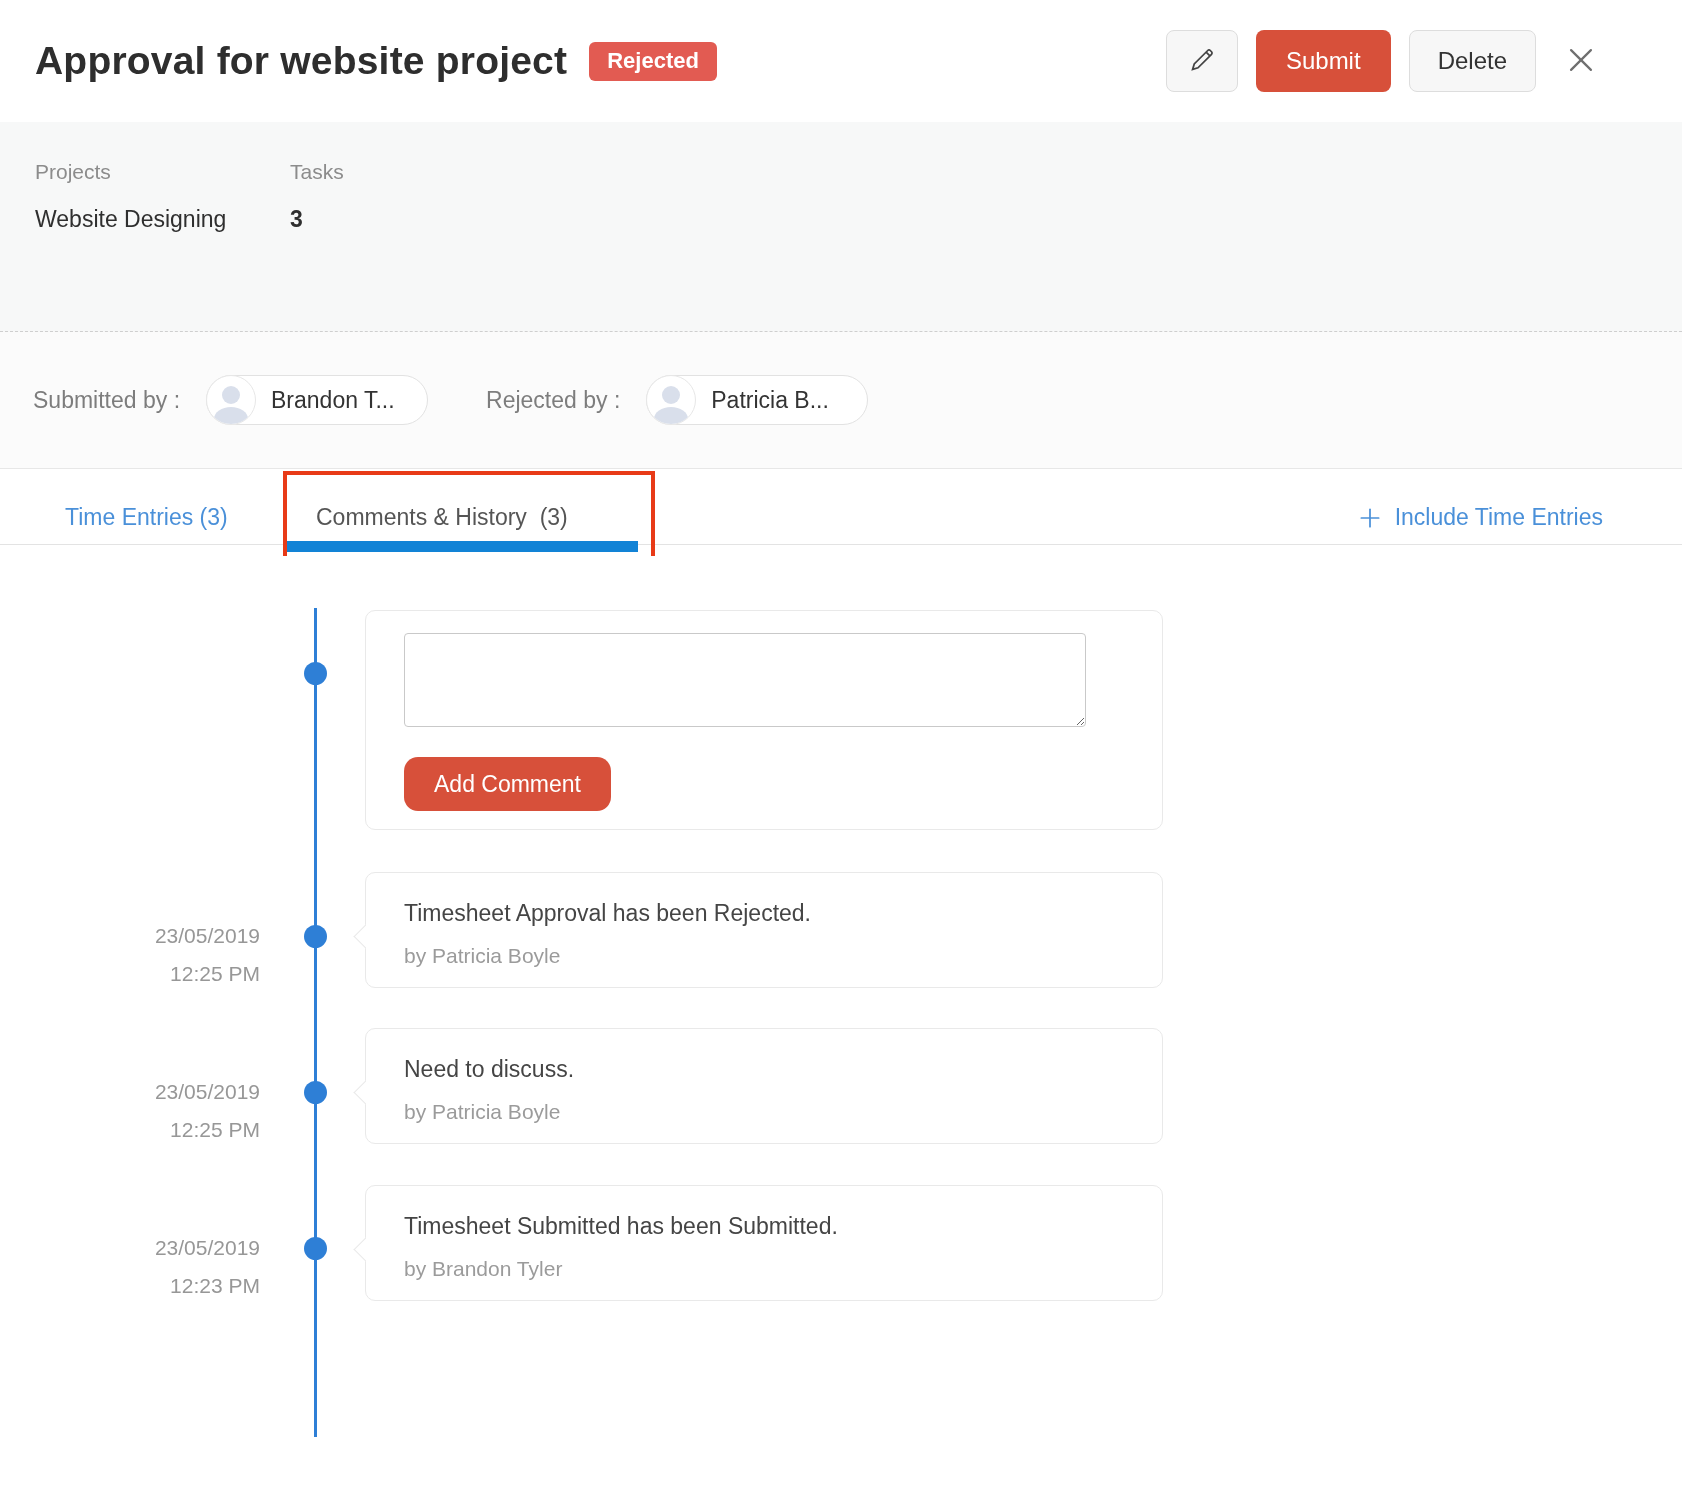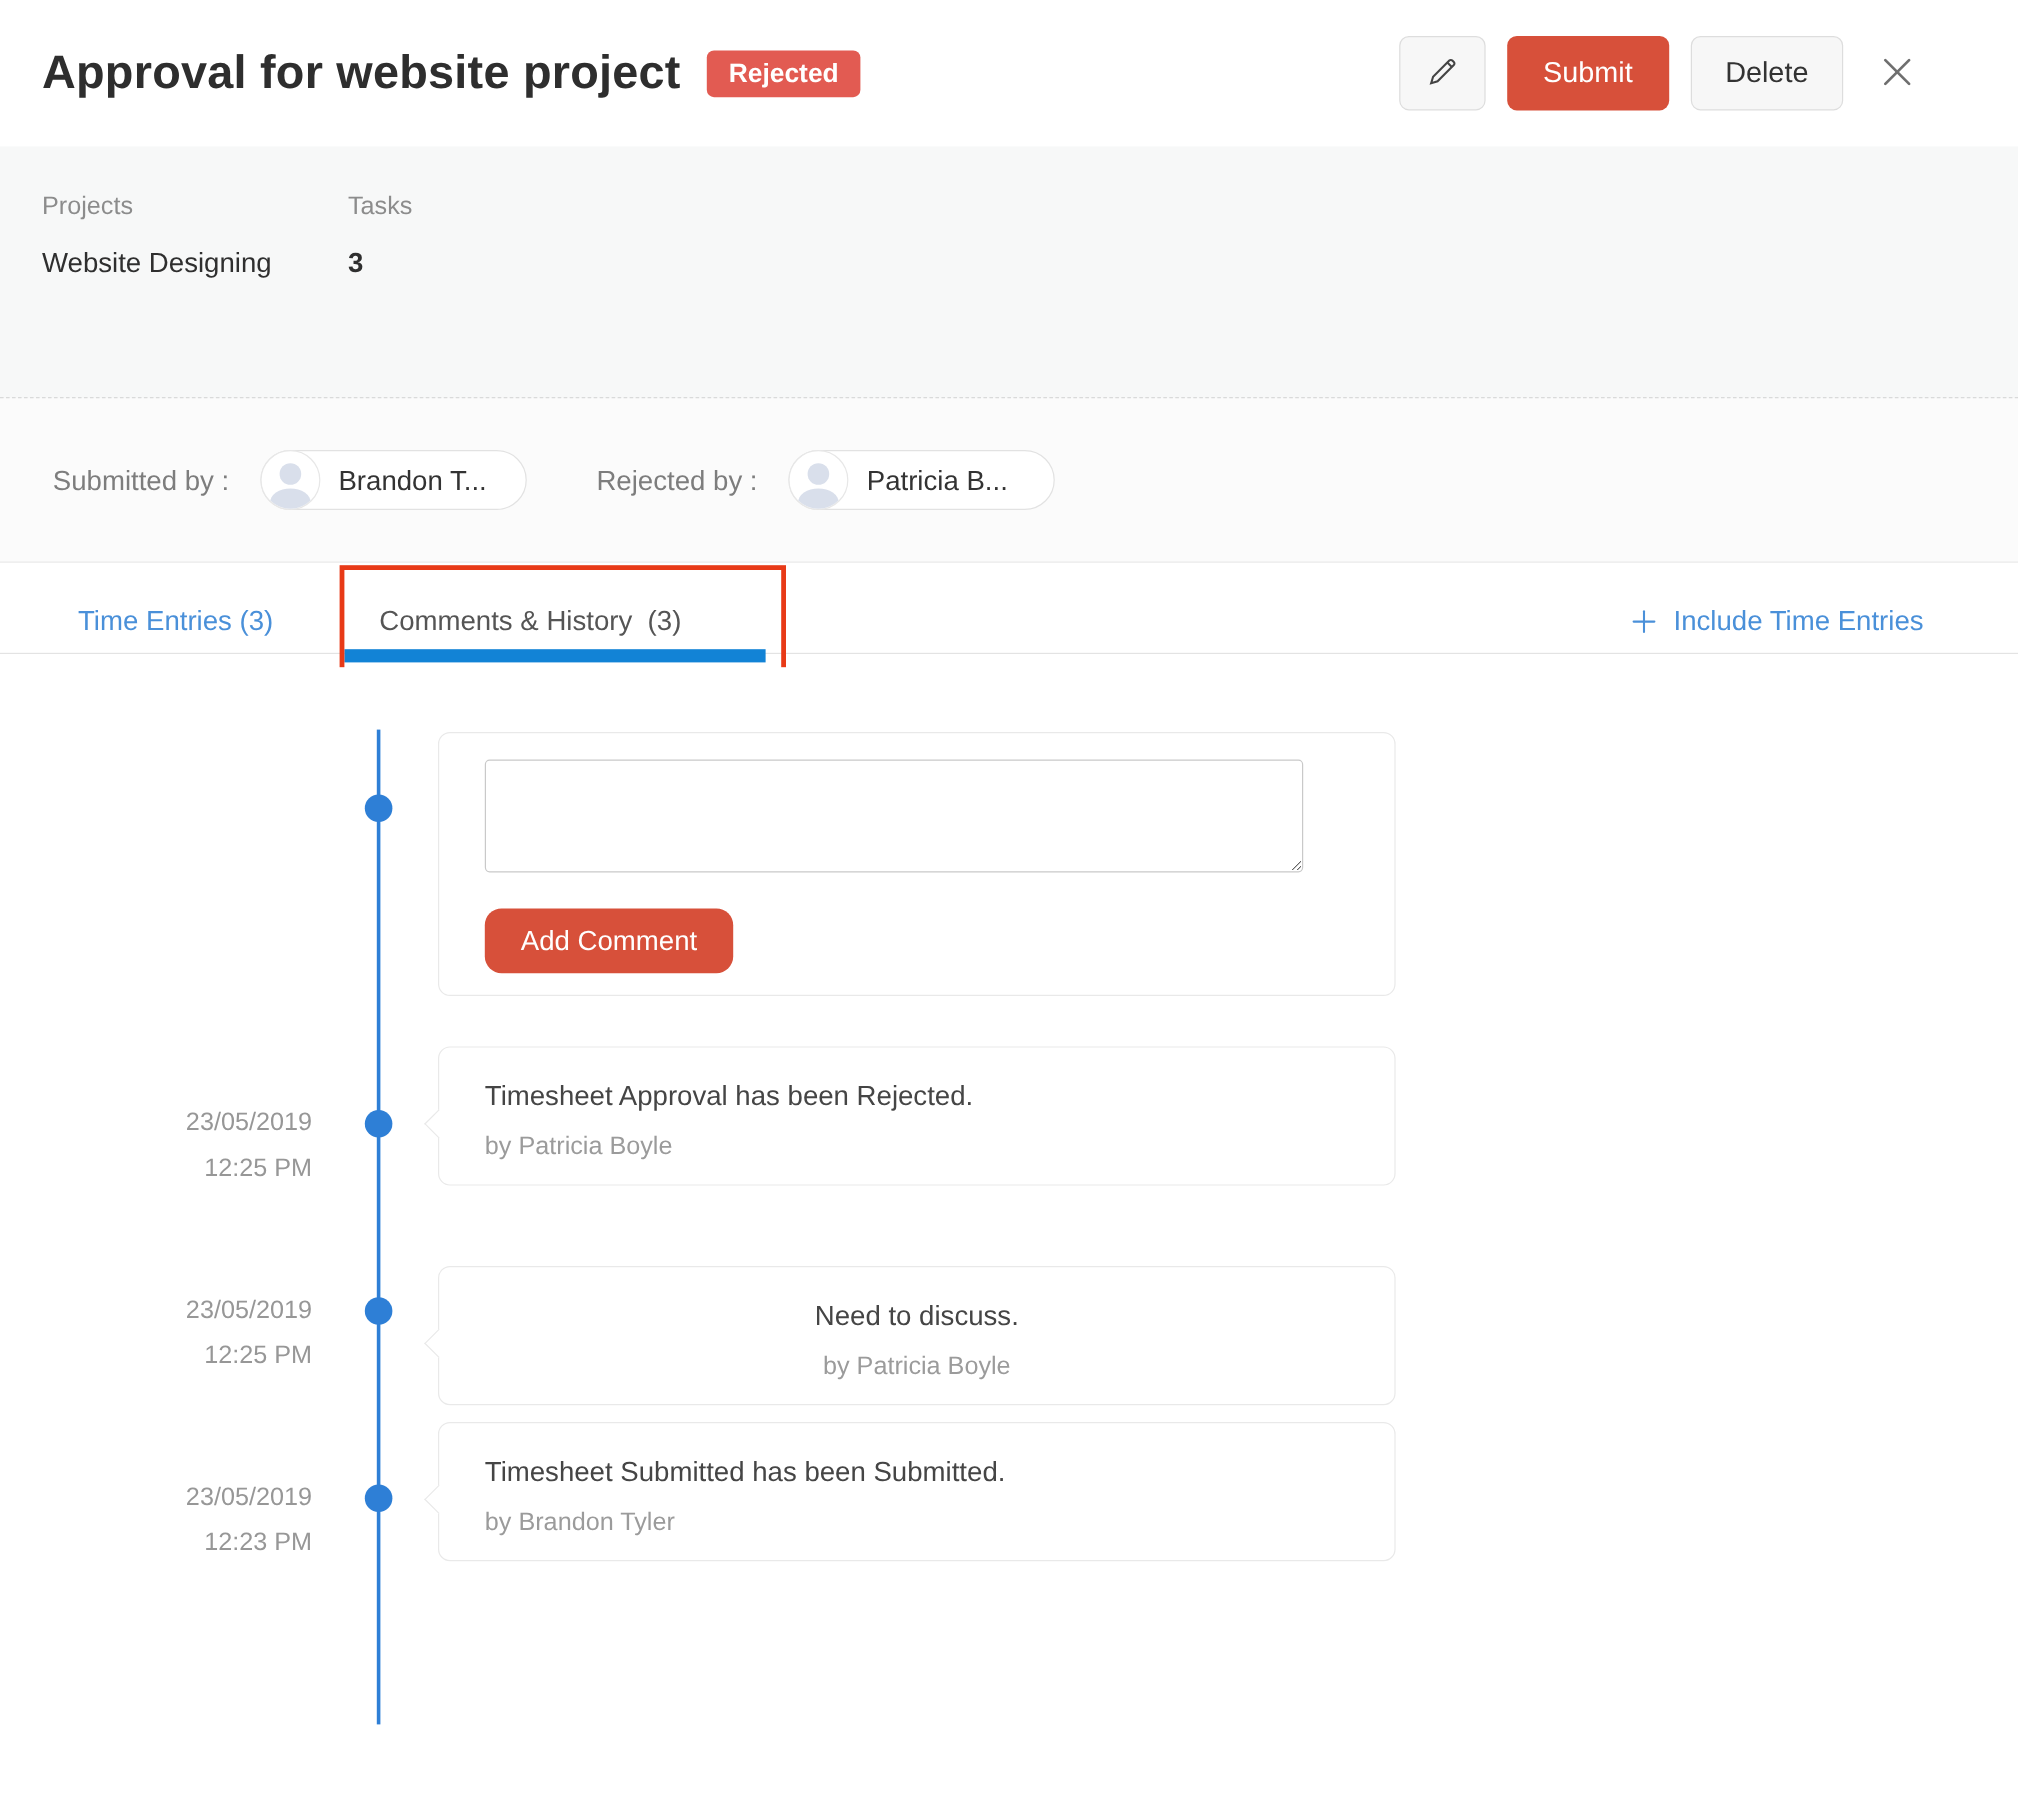--- a/index.html
+++ b/index.html
@@ -42,21 +42,21 @@
   }
   .summary-col-1 { width:255px; }
   .summary-col-2 { width:123px; }
   .summary-label { font-size:21px; color:#8c8c8c; }
   .summary-value { margin-top:22px; font-size:23px; color:#2f2f2f; }
   .bold { font-weight:700; }
 
   
   .people-band {
     height:137px; background:#fbfbfb; border-bottom:1px solid #e7e7e7;
-    display:flex; align-items:center; padding-left:44px;
+    display:flex; align-items:center; padding-left:33px;
   }
   .people-label { font-size:23px; color:#7d7d7d; }
   .person-chip {
     position:relative; margin-left:26px; height:50px; background:#fff;
     border:1px solid #e2e2e2; border-radius:26px;
     display:inline-flex; align-items:center; padding:0 24px 0 64px; min-width:222px;
   }
   .avatar {
     position:absolute; left:-1px; top:-1px; width:50px; height:50px; border-radius:50%;
     background:#fff; border:1px solid #e7e7e7; overflow:hidden;
@@ -103,21 +103,21 @@
   .entry-card {
     position:absolute; left:365px; width:798px; height:116px;
     background:#fff; border:1px solid #e9e9e9; border-radius:10px;
     padding:26px 38px;
   }
   .entry-card::before {
     content:""; position:absolute; left:-9px; top:55px; width:16px; height:16px;
     background:#fff; border-left:1px solid #e9e9e9; border-bottom:1px solid #e9e9e9;
     transform:rotate(45deg);
   }
-  .card-1 { top:316px; } .card-2 { top:499px;text-align:center; } .card-3 { top:629px; }
+  .card-1 { top:316px; } .card-2 { top:472px; } .card-3 { top:629px; }
   .entry-message { font-size:23px; color:#454545; line-height:28px; }
   .entry-by { margin-top:17px; font-size:21px; color:#9b9b9b; }
 
   .datetime { position:absolute; left:100px; width:160px; text-align:right; color:#979797; }
   .dt-1 { top:367px; } .dt-2 { top:523px; } .dt-3 { top:679px; }
   .dt-date { font-size:21px; line-height:26px; }
   .dt-time { margin-top:12px; font-size:21px; line-height:26px; }
 </style>
 </head>
 <body>

